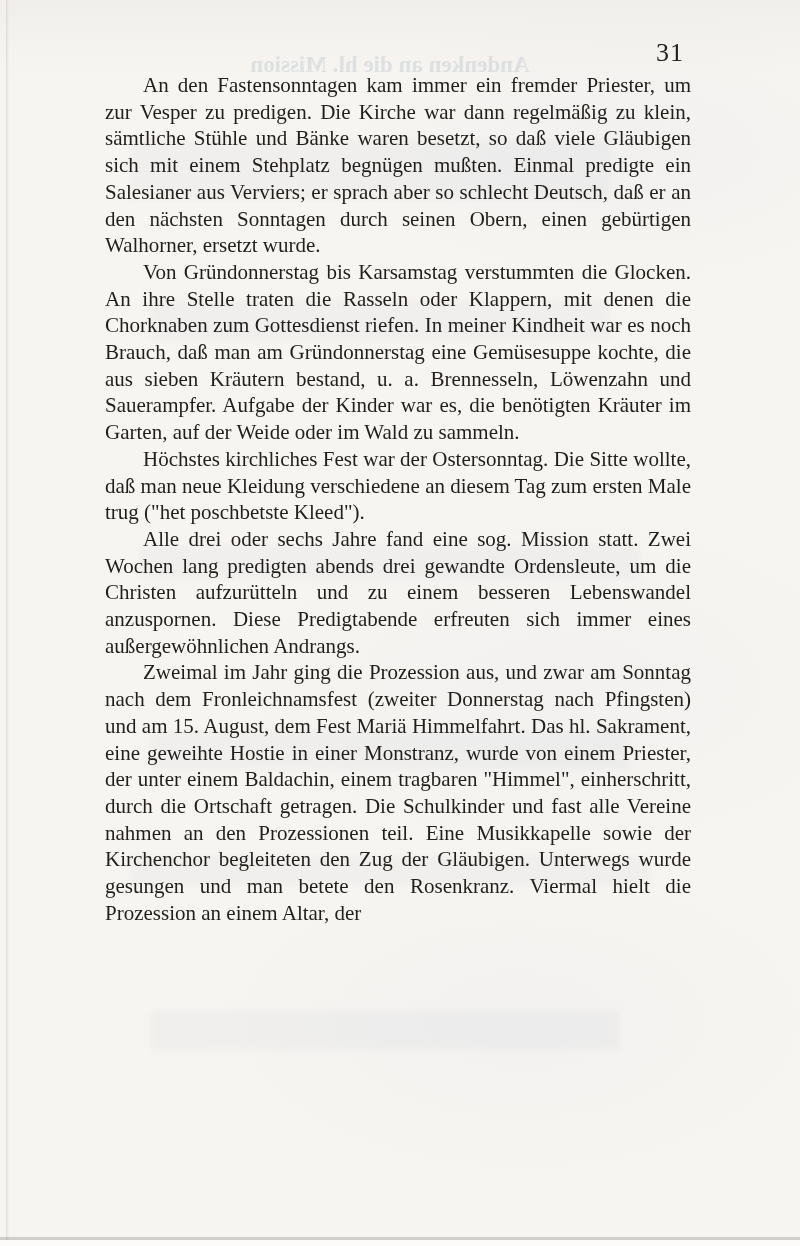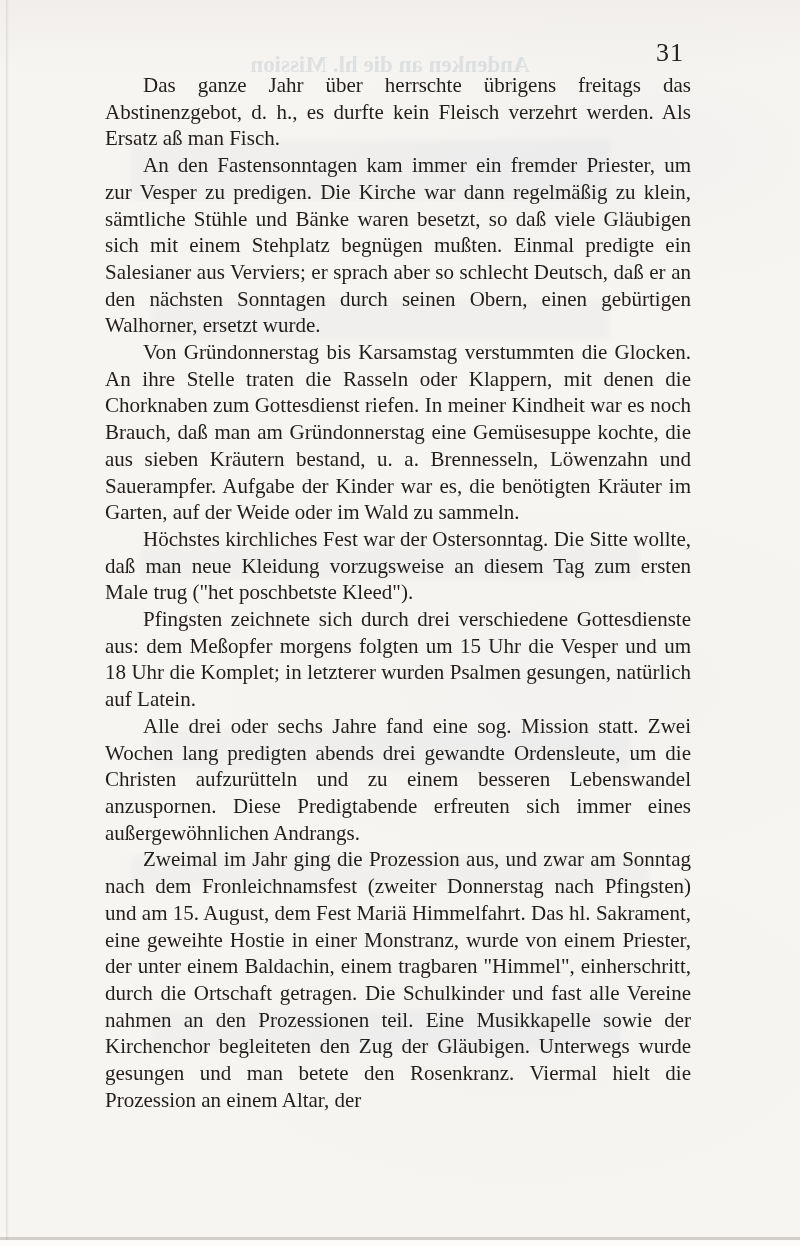--- a/index.html
+++ b/index.html
@@ -121,25 +121,23 @@
     <div class="ghost-smudge smudge-2"></div>
     <div class="ghost-smudge smudge-3"></div>
     <div class="ghost-smudge smudge-4"></div>
     <div class="ghost-smudge smudge-5"></div>
     <div class="ghost-smudge smudge-6"></div>
   </div>
 
   <div class="page-number">31</div>
 
   <div class="text-block">
-    <p>Das ganze Jahr über herrschte übrigens freitags das Abstinenzgebot, d. h., es durfte kein Fleisch verzehrt werden. Als Ersatz aß man Fisch.</p>
     <p>An den Fastensonntagen kam immer ein fremder Priester, um zur Vesper zu predigen. Die Kirche war dann regelmäßig zu klein, sämtliche Stühle und Bänke waren besetzt, so daß viele Gläubigen sich mit einem Stehplatz begnügen mußten. Einmal predigte ein Salesianer aus Verviers; er sprach aber so schlecht Deutsch, daß er an den nächsten Sonntagen durch seinen Obern, einen gebürtigen Walhorner, ersetzt wurde.</p>
     <p>Von Gründonnerstag bis Karsamstag verstummten die Glocken. An ihre Stelle traten die Rasseln oder Klappern, mit denen die Chorknaben zum Gottesdienst riefen. In meiner Kindheit war es noch Brauch, daß man am Gründonnerstag eine Gemüsesuppe kochte, die aus sieben Kräutern bestand, u. a. Brennesseln, Löwenzahn und Sauerampfer. Aufgabe der Kinder war es, die benötigten Kräuter im Garten, auf der Weide oder im Wald zu sammeln.</p>
-    <p>Höchstes kirchliches Fest war der Ostersonntag. Die Sitte wollte, daß man neue Kleidung vorzugsweise an diesem Tag zum ersten Male trug ("het poschbetste Kleed").</p>
-    <p>Pfingsten zeichnete sich durch drei verschiedene Gottesdienste aus: dem Meßopfer morgens folgten um 15 Uhr die Vesper und um 18 Uhr die Komplet; in letzterer wurden Psalmen gesungen, natürlich auf Latein.</p>
+    <p>Höchstes kirchliches Fest war der Ostersonntag. Die Sitte wollte, daß man neue Kleidung verschiedene an diesem Tag zum ersten Male trug ("het poschbetste Kleed").</p>
     <p>Alle drei oder sechs Jahre fand eine sog. Mission statt. Zwei Wochen lang predigten abends drei gewandte Ordensleute, um die Christen aufzurütteln und zu einem besseren Lebenswandel anzuspornen. Diese Predigtabende erfreuten sich immer eines außergewöhnlichen Andrangs.</p>
     <p>Zweimal im Jahr ging die Prozession aus, und zwar am Sonntag nach dem Fronleichnamsfest (zweiter Donnerstag nach Pfingsten) und am 15. August, dem Fest Mariä Himmelfahrt. Das hl. Sakrament, eine geweihte Hostie in einer Monstranz, wurde von einem Priester, der unter einem Baldachin, einem tragbaren "Himmel", einherschritt, durch die Ortschaft getragen. Die Schulkinder und fast alle Vereine nahmen an den Prozessionen teil. Eine Musikkapelle sowie der Kirchenchor begleiteten den Zug der Gläubigen. Unterwegs wurde gesungen und man betete den Rosenkranz. Viermal hielt die Prozession an einem Altar, der</p>
   </div>
 
   <div class="bottom-strip"></div>
   <div class="bottom-edge"></div>
 
 </div>
 
 </body></html>

